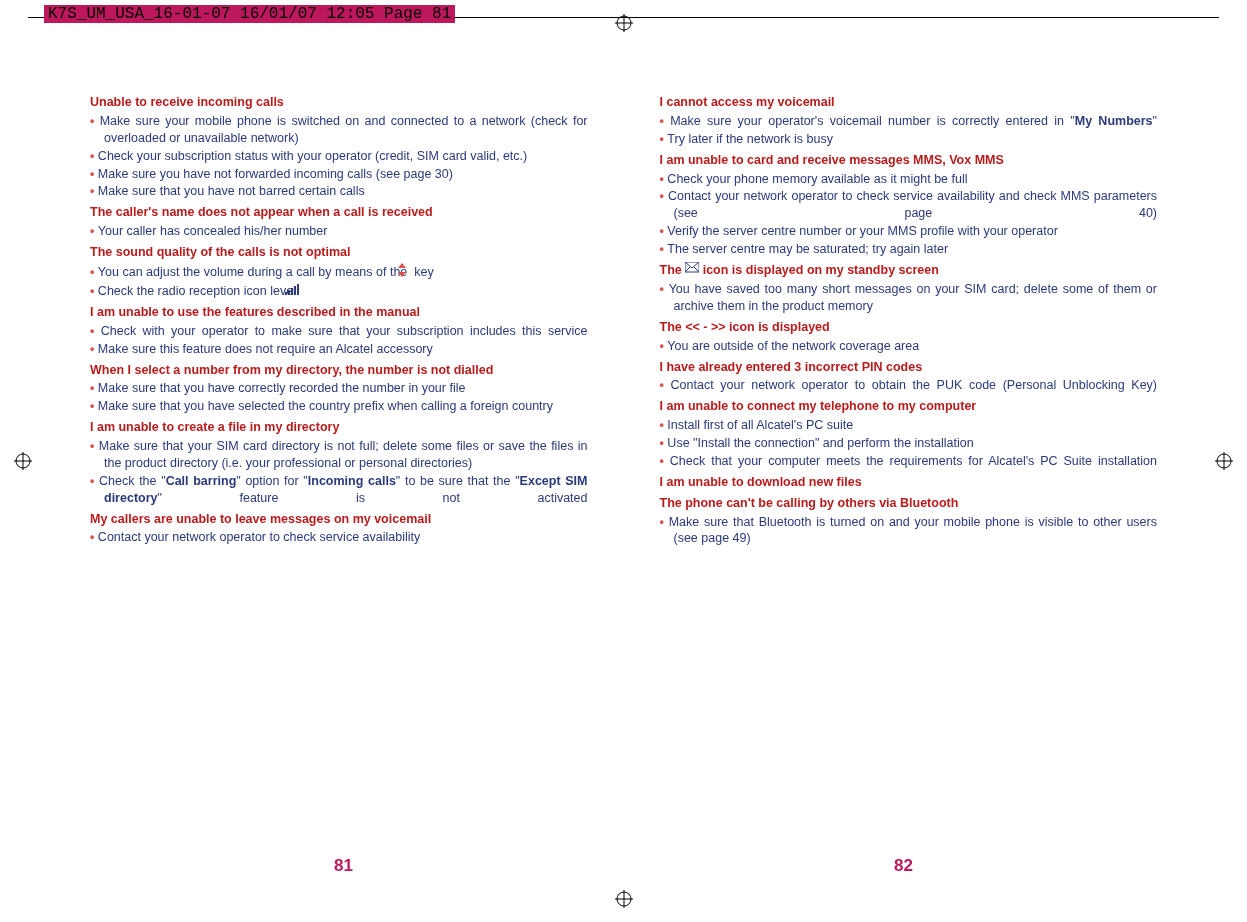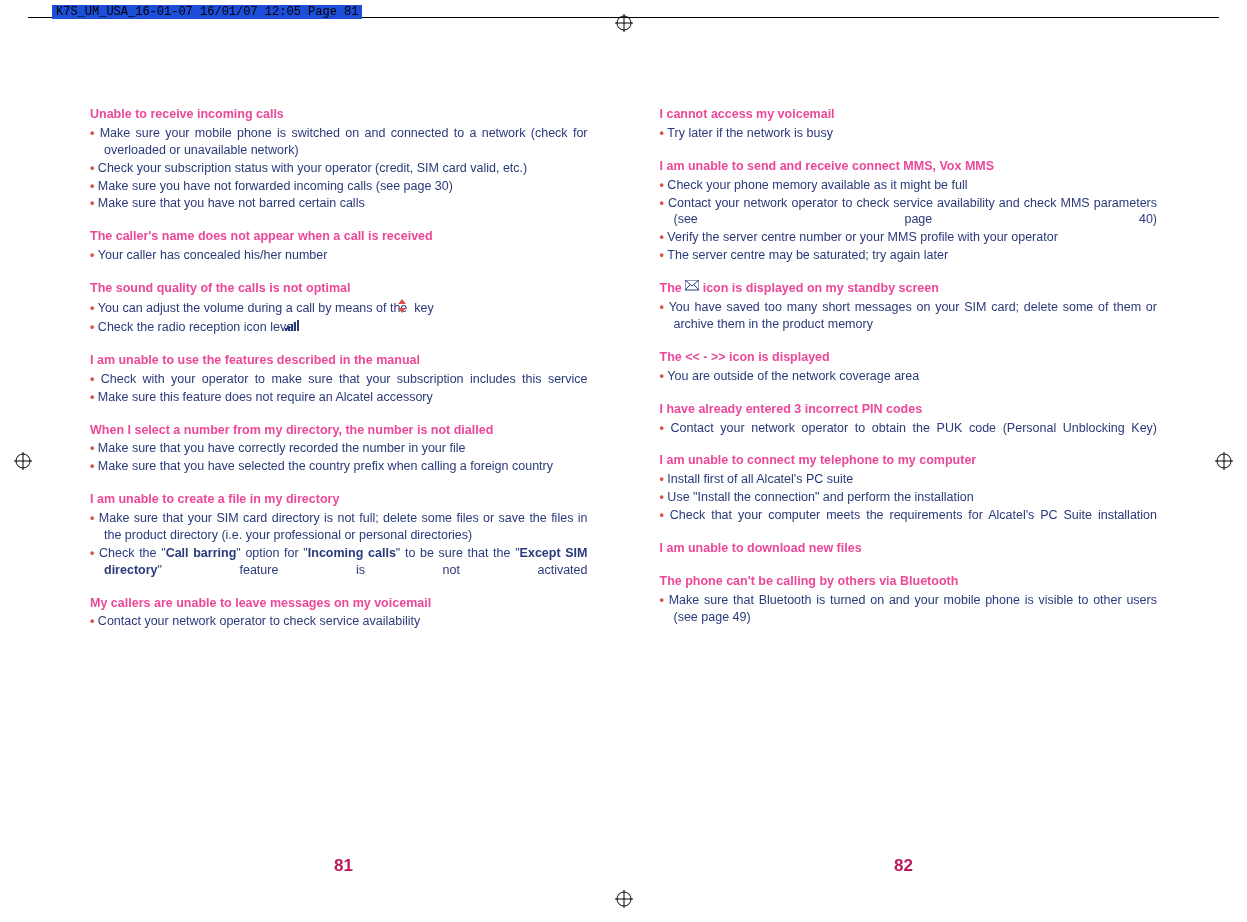--- a/index.html
+++ b/index.html
@@ -15,25 +15,25 @@
   .header-rule {
     position: absolute;
     top: 17px;
     left: 28px;
     right: 28px;
     border-top: 1px solid #000;
   }
   .header-text {
     position: absolute;
     top: 5px;
-    left: 52px;
+    left: 44px;
     font-family: "Courier New", monospace;
-    font-size: 12px;
+    font-size: 16px;
     color: #000;
-    background: #1d4ed8;
+    background: #be185d;
     padding: 0 4px;
   }
   .reg-mark-top {
     position: absolute;
     top: 14px;
     left: 615px;
   }
   .reg-mark-bottom {
     position: absolute;
     bottom: 14px;
@@ -58,22 +58,22 @@
     display: flex;
     gap: 72px;
   }
   .col {
     flex: 1;
     font-size: 12.5px;
     line-height: 1.35;
   }
   .section-title {
     font-weight: bold;
-    color: #ec4899;
-    margin-top: 16px;
+    color: #b91c1c;
+    margin-top: 4px;
     margin-bottom: 2px;
   }
   ul {
     margin: 0 0 4px 0;
     padding: 0;
     list-style: none;
   }
   li {
     padding-left: 14px;
     text-indent: -14px;
@@ -179,23 +179,24 @@
         <li class="justify-last">Check the "<span class="bold">Call barring</span>" option for "<span class="bold">Incoming calls</span>" to be sure that the "<span class="bold">Except SIM directory</span>" feature is not activated</li>
       </ul>
       <div class="section-title">My callers are unable to leave messages on my voicemail</div>
       <ul>
         <li>Contact your network operator to check service availability</li>
       </ul>
     </div>
   <div class="col" id="right-col">
       <div class="section-title">I cannot access my voicemail</div>
       <ul>
+        <li class="justify-last">Make sure your operator's voicemail number is correctly entered in "<span class="bold">My Numbers</span>"</li>
         <li>Try later if the network is busy</li>
       </ul>
-      <div class="section-title">I am unable to send and receive connect MMS, Vox MMS</div>
+      <div class="section-title">I am unable to card and receive messages MMS, Vox MMS</div>
       <ul>
         <li>Check your phone memory available as it might be full</li>
         <li class="justify-last">Contact your network operator to check service availability and check MMS parameters (see page 40)</li>
         <li>Verify the server centre number or your MMS profile with your operator</li>
         <li>The server centre may be saturated; try again later</li>
       </ul>
       <div class="section-title">The <span class="inline-icon"><svg width="14" height="12">
             <rect x="0" y="0" width="14" height="10" fill="none" stroke="#2a3a7a"></rect>
             <line x1="0" y1="0" x2="7" y2="6" stroke="#2a3a7a"></line>
             <line x1="14" y1="0" x2="7" y2="6" stroke="#2a3a7a"></line>

